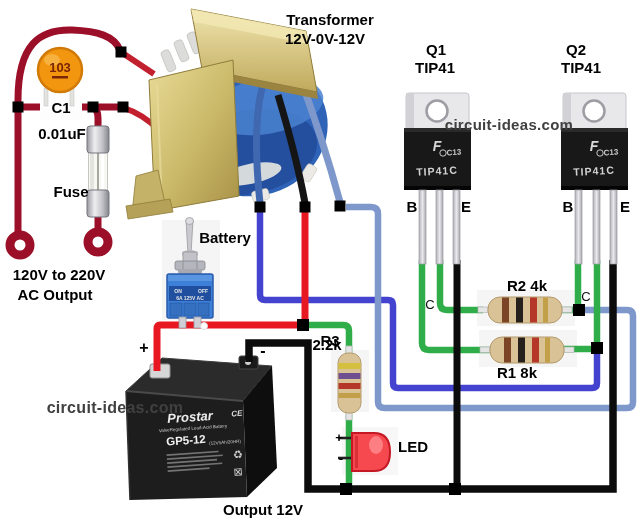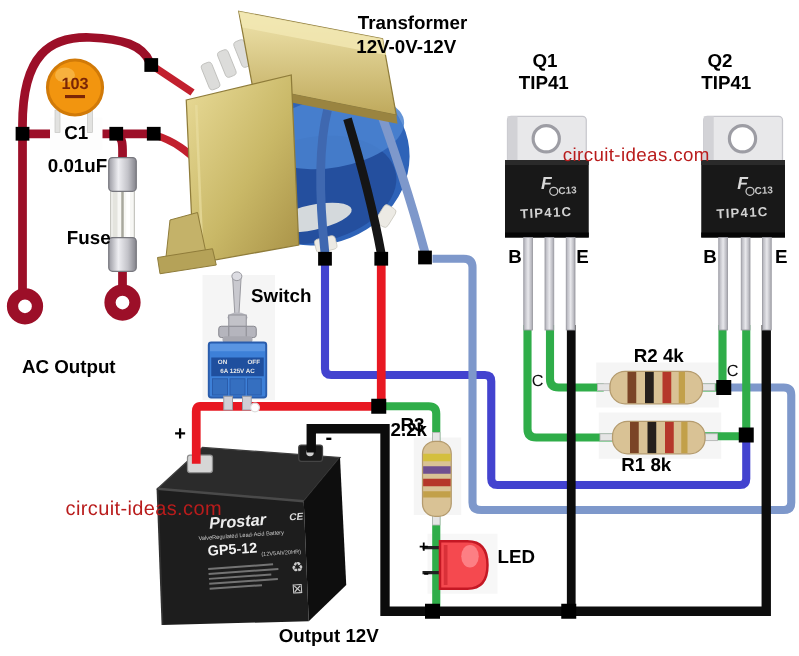--- a/index.html
+++ b/index.html
@@ -3,21 +3,21 @@
 <meta charset="utf-8">
 <style>
   html,body{margin:0;padding:0;background:#ffffff;}
   #stage{position:relative;width:639px;height:525px;background:#ffffff;overflow:hidden;
          font-family:"Liberation Sans",sans-serif;}
   #wires-and-parts{position:absolute;left:0;top:0;}
   .lbl{position:absolute;transform:translate(-50%,-50%);font-weight:bold;font-size:15px;
        color:#000;white-space:nowrap;line-height:1;}
   .pin{position:absolute;transform:translate(-50%,-50%);font-weight:normal;font-size:13px;
        color:#111;white-space:nowrap;line-height:1;}
-  .wm{position:absolute;transform:translate(-50%,-50%);font-weight:normal;color:#b91c1c;
+  .wm{position:absolute;transform:translate(-50%,-50%);font-weight:bold;color:#404040;
       white-space:nowrap;line-height:1;letter-spacing:.3px;}
   .chip-main{position:absolute;transform:translate(-50%,-50%) rotate(-3deg);color:#d2d2d2;
       font-size:10.5px;font-weight:bold;letter-spacing:1px;white-space:nowrap;line-height:1;}
   .chip-mark{position:absolute;transform:translate(-50%,-50%) rotate(-3deg);color:#c8c8c8;
       font-size:8px;font-weight:bold;white-space:nowrap;line-height:1;}
   .chip-logo{position:absolute;transform:translate(-50%,-50%);color:#d8d8d8;font-size:14px;
       font-weight:bold;font-style:italic;white-space:nowrap;line-height:1;}
   .cap-code{position:absolute;transform:translate(-50%,-50%);color:#7a2506;font-size:13px;
       font-weight:bold;white-space:nowrap;line-height:1;}
   .bat-txt{position:absolute;transform:translate(-50%,-50%) rotate(-4deg);white-space:nowrap;line-height:1;}
@@ -285,23 +285,24 @@
 
 <span class="wm" style="left:509px;top:124px;font-size:15px">circuit-ideas.com</span>
 <span class="wm" style="left:115px;top:408px;font-size:16px">circuit-ideas.com</span>
 
 <span class="cap-code" style="left:60px;top:67px">103</span>
 <span class="lbl" style="left:61px;top:107px">C1</span>
 <span class="lbl" style="left:62px;top:133px">0.01uF</span>
 
 <span class="lbl" style="left:71px;top:191px">Fuse</span>
 
+<span class="lbl" style="left:59px;top:274px">120V to 220V</span>
 <span class="lbl" style="left:55px;top:294px">AC Output</span>
 
-<span class="lbl" style="left:225px;top:237px">Switch</span>
+<span class="lbl" style="left:225px;top:237px">Battery</span>
 <span class="sw-txt" style="left:178px;top:291px">ON</span>
 <span class="sw-txt" style="left:203px;top:291px">OFF</span>
 <span class="sw-txt" style="left:190px;top:298px">6A 125V AC</span>
 
 <span class="sign" style="left:144px;top:348px">+</span>
 <span class="sign" style="left:263px;top:351px">-</span>
 
 <span class="lbl" style="left:330px;top:340px">R3</span>
 <span class="lbl" style="left:327px;top:344px">2.2k</span>
 <span class="lbl" style="left:527px;top:285px">R2 4k</span>

